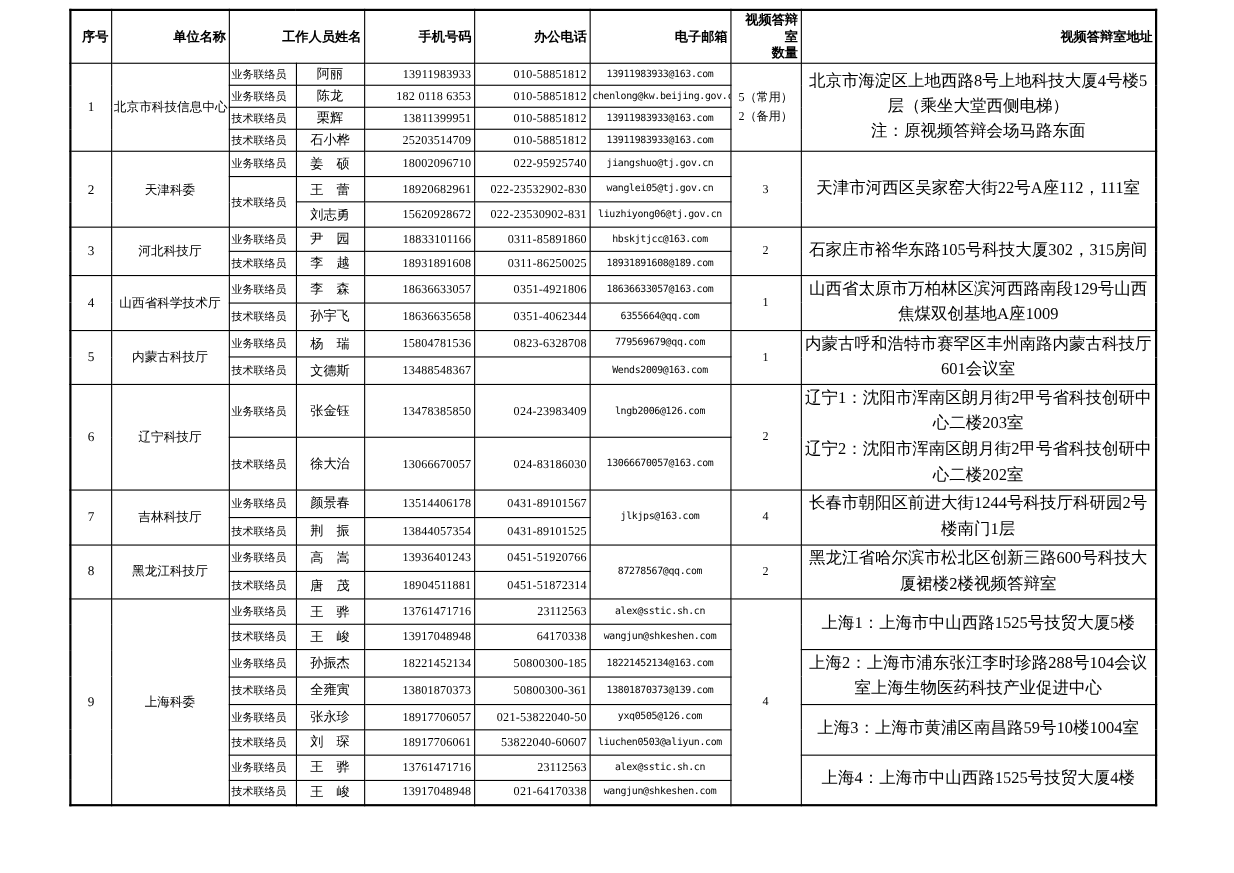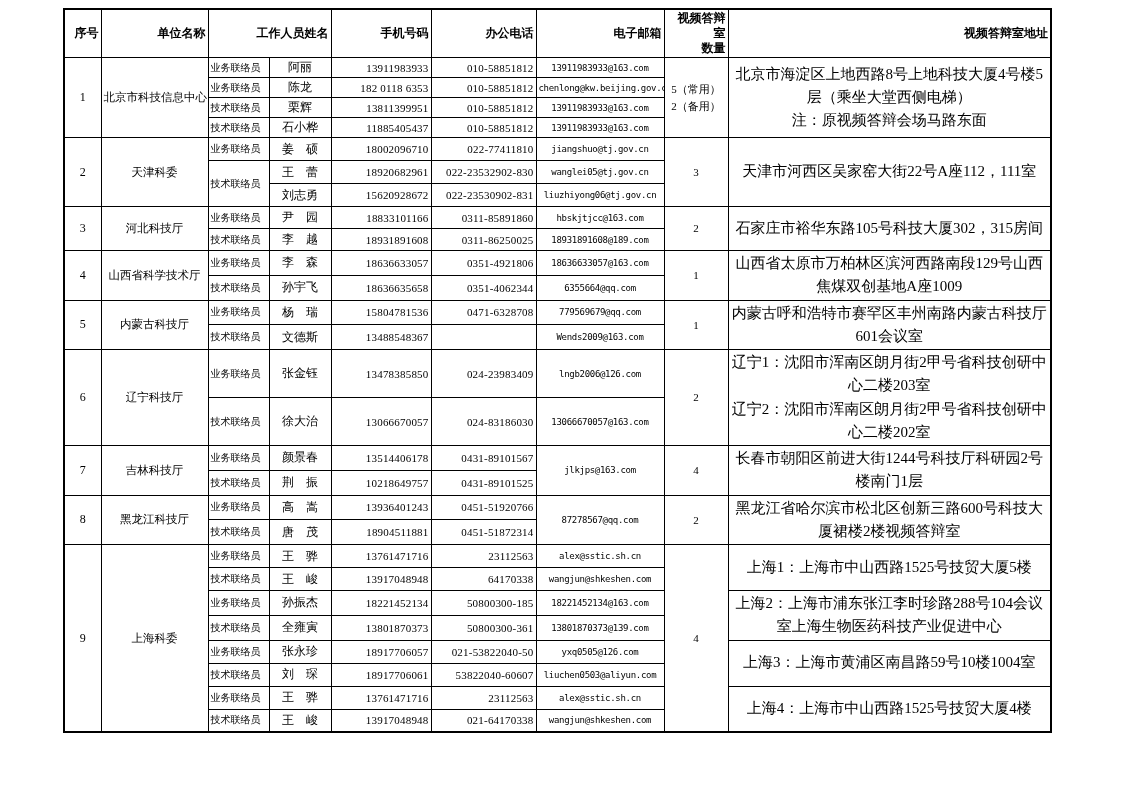--- a/index.html
+++ b/index.html
@@ -121,31 +121,31 @@
         <tr class="u0">
           <td class="c-role">技术联络员</td>
           <td class="c-name">栗辉</td>
           <td class="c-mobile">13811399951</td>
           <td class="c-office">010-58851812</td>
           <td class="c-email">13911983933@163.com</td>
         </tr>
         <tr class="u0">
           <td class="c-role">技术联络员</td>
           <td class="c-name">石小桦</td>
-          <td class="c-mobile">11885405437</td>
+          <td class="c-mobile">25203514709</td>
           <td class="c-office">010-58851812</td>
           <td class="c-email">13911983933@163.com</td>
         </tr>
         <tr class="u1">
           <td class="c-no" rowspan="3">2</td>
           <td class="c-unit" rowspan="3">天津科委</td>
           <td class="c-role">业务联络员</td>
           <td class="c-name">姜　硕</td>
           <td class="c-mobile">18002096710</td>
-          <td class="c-office">022-77411810</td>
+          <td class="c-office">022-95925740</td>
           <td class="c-email">jiangshuo@tj.gov.cn</td>
           <td class="c-count" rowspan="3">3</td>
           <td class="c-addr" rowspan="3">天津市河西区吴家窑大街22号A座112，111室</td>
         </tr>
         <tr class="u1">
           <td class="c-role" rowspan="2">技术联络员</td>
           <td class="c-name">王　蕾</td>
           <td class="c-mobile">18920682961</td>
           <td class="c-office">022-23532902-830</td>
           <td class="c-email">wanglei05@tj.gov.cn</td>
@@ -191,21 +191,21 @@
           <td class="c-mobile">18636635658</td>
           <td class="c-office">0351-4062344</td>
           <td class="c-email">6355664@qq.com</td>
         </tr>
         <tr class="u4">
           <td class="c-no" rowspan="2">5</td>
           <td class="c-unit" rowspan="2">内蒙古科技厅</td>
           <td class="c-role">业务联络员</td>
           <td class="c-name">杨　瑞</td>
           <td class="c-mobile">15804781536</td>
-          <td class="c-office">0471-6328708</td>
+          <td class="c-office">0823-6328708</td>
           <td class="c-email">779569679@qq.com</td>
           <td class="c-count" rowspan="2">1</td>
           <td class="c-addr" rowspan="2">内蒙古呼和浩特市赛罕区丰州南路内蒙古科技厅601会议室</td>
         </tr>
         <tr class="u4">
           <td class="c-role">技术联络员</td>
           <td class="c-name">文德斯</td>
           <td class="c-mobile">13488548367</td>
           <td class="c-office"></td>
           <td class="c-email">Wends2009@163.com</td>
@@ -236,21 +236,21 @@
           <td class="c-name">颜景春</td>
           <td class="c-mobile">13514406178</td>
           <td class="c-office">0431-89101567</td>
           <td class="c-email" rowspan="2">jlkjps@163.com</td>
           <td class="c-count" rowspan="2">4</td>
           <td class="c-addr" rowspan="2">长春市朝阳区前进大街1244号科技厅科研园2号楼南门1层</td>
         </tr>
         <tr class="u6">
           <td class="c-role">技术联络员</td>
           <td class="c-name">荆　振</td>
-          <td class="c-mobile">10218649757</td>
+          <td class="c-mobile">13844057354</td>
           <td class="c-office">0431-89101525</td>
         </tr>
         <tr class="u7">
           <td class="c-no" rowspan="2">8</td>
           <td class="c-unit" rowspan="2">黑龙江科技厅</td>
           <td class="c-role">业务联络员</td>
           <td class="c-name">高　嵩</td>
           <td class="c-mobile">13936401243</td>
           <td class="c-office">0451-51920766</td>
           <td class="c-email" rowspan="2">87278567@qq.com</td>

